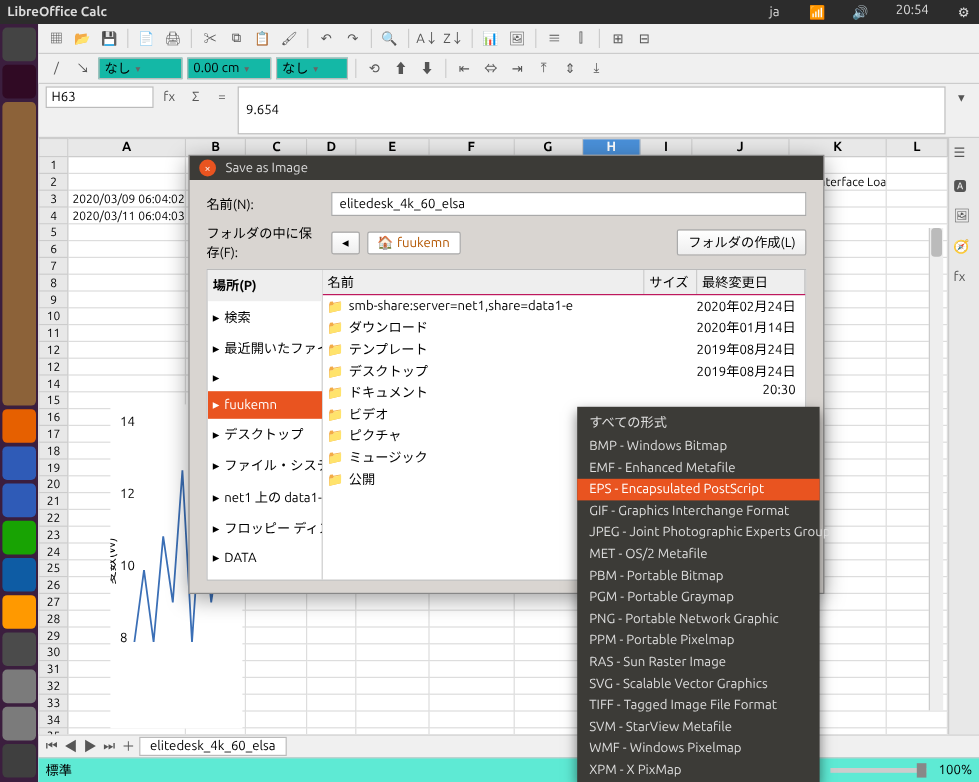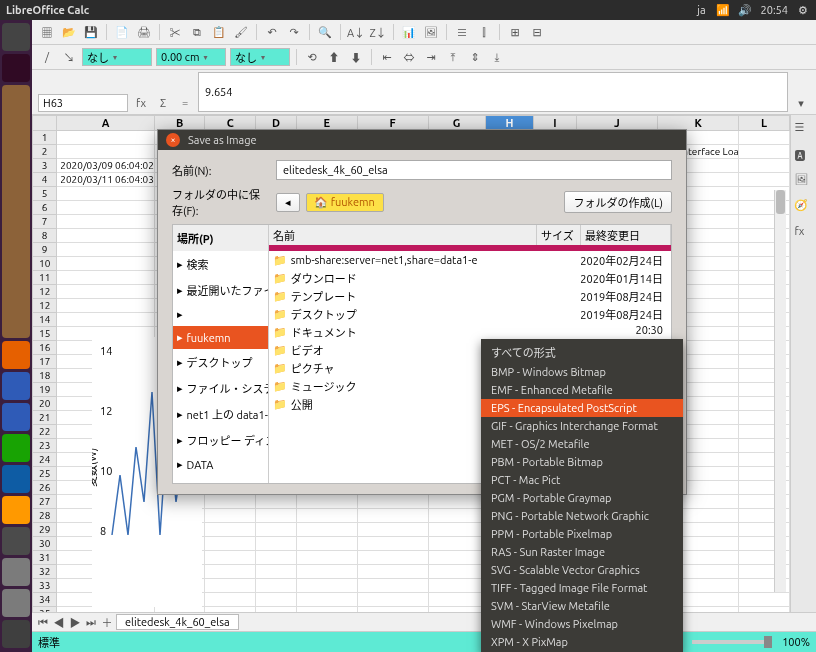--- a/index.html
+++ b/index.html
@@ -1,21 +1,21 @@
 <!DOCTYPE html>
 <html><head>
 <meta charset="utf-8">
 <style>
 * { margin: 0; padding: 0; box-sizing: border-box; font-family: "Ubuntu", "Noto Sans CJK JP", sans-serif; font-size: 11px; }
 body { background: #f0f0f0; width: 816px; height: 652px; overflow: hidden; position: relative; }
 
 
 .sysbar { background: #2c2c2c; color: #dcdcdc; height: 20px; display: flex; align-items: center; padding: 0 6px; }
 .sysbar .title { font-weight: bold; }
-.sysbar .right { margin-left: auto; display: flex; gap: 8px; align-items: center; }
+.sysbar .right { margin-left: auto; display: flex; gap: 22px; align-items: flex-start; }
 .sysbar .icon { width: 14px; height: 14px; display: inline-flex; align-items: center; justify-content: center; }
 
 
 .launcher { position: absolute; left: 0; top: 20px; bottom: 0; width: 32px; background: #3b1e3e; display: flex; flex-direction: column; gap: 3px; padding-top: 3px; }
 .launcher .app { width: 28px; height: 28px; margin: 0 2px; border-radius: 4px; background: #555; }
 .launcher .dash { background: #444; }
 .launcher .ff { background: #e66000; }
 .launcher .chrome { background: #2f5bb7; }
 .launcher .files { background: #8c6239; }
 .launcher .calc { background: #18a303; }
@@ -24,25 +24,25 @@
 .launcher .sys { background: #7b7b7b; }
 .launcher .trash { background: #3f3f3f; margin-top: auto; margin-bottom: 4px; }
 
 
 .app-area { position: absolute; left: 32px; right: 0; top: 20px; bottom: 0; background: #f0f0f0; display: flex; flex-direction: column; }
 
 
 .toolbar { display: flex; gap: 4px; padding: 3px 6px; border-bottom: 1px solid #ccc; align-items: center; background: #f0f0f0; }
 .tbtn { width: 18px; height: 18px; border: 1px solid transparent; border-radius: 2px; display: flex; align-items: center; justify-content: center; color: #555; }
 .sep { width: 1px; height: 16px; background: #ccc; margin: 0 2px; }
-.combo { border: 1px solid #bbb; background: #5eead4; padding: 1px 4px; height: 18px; display: flex; align-items: center; gap: 4px; }
+.combo { border: 1px solid #bbb; background: #14b8a6; padding: 1px 4px; height: 18px; display: flex; align-items: center; gap: 4px; }
 .combo::after { content: "▾"; font-size: 8px; color: #666; }
 
 
-.fbar { display: flex; align-items: flex-end; padding: 2px 6px; gap: 4px; border-bottom: 1px solid #ccc; }
+.fbar { display: flex; align-items: flex-start; padding: 2px 6px; gap: 4px; border-bottom: 1px solid #ccc; }
 .cellref { border: 1px solid #bbb; background: #fff; width: 90px; padding: 1px 4px; height: 18px; }
 .formula-input { flex: 1; border: 1px solid #bbb; background: #fff; height: 18px; padding: 19px 6px; }
 
 
 .sheet-wrap { flex: 1; display: flex; overflow: hidden; position: relative; }
 .sheet { flex: 1; overflow: hidden; position: relative; background: #fff; }
 .colh { border: 1px solid #ccc; text-align: center; padding: 1px 0; background: #e8e8e8; }
 .colh.active { background: #4a90d9; color: #fff; }
 .rownum { width: 24px; border: 1px solid #ccc; background: #e8e8e8; text-align: center; font-size: 10px; }
 .cell { border: 1px solid #ddd; padding: 0 3px; height: 14px; overflow: hidden; white-space: nowrap; font-size: 10px; }
@@ -59,27 +59,27 @@
 
 
 .dialog-backdrop { position: absolute; left: 157px; top: 129px; width: 530px; background: #d9d5d1; border: 1px solid #888; box-shadow: 0 4px 18px rgba(0,0,0,.4); z-index: 10; }
 .dialog-title { background: #3c3b37; color: #dcdcdc; display: flex; align-items: center; padding: 3px 8px; gap: 8px; }
 .dialog-close { background: #e95420; color: #fff; border-radius: 50%; width: 14px; height: 14px; display: flex; align-items: center; justify-content: center; font-size: 9px; }
 .dialog-body { padding: 10px 14px; }
 .drow { display: flex; align-items: center; gap: 6px; margin-bottom: 6px; justify-content: flex-end; }
 .drow label { width: 98px; text-align: left; }
 .dinput { flex: 1; border: 1px solid #aaa; background: #fff; padding: 3px 6px; }
 .dbtn { border: 1px solid #aaa; background: linear-gradient(#fff,#eee); padding: 2px 8px; border-radius: 2px; }
-.breadcrumb { border: 1px solid #aaa; background: #fde047; padding: 2px 8px; border-radius: 2px; color: #b35600; }
+.breadcrumb { border: 1px solid #aaa; background: #ffffff; padding: 2px 8px; border-radius: 2px; color: #b35600; }
 .filebox { display: flex; border: 1px solid #bbb; background: #fff; height: 260px; }
 .places { width: 96px; border-right: 1px solid #ccc; overflow-y: auto; }
 .places div { padding: 5px 4px; display: flex; align-items: center; gap: 4px; white-space: nowrap; overflow: hidden; }
 .places div.sel { background: #e95420; color: #fff; }
 .files { flex: 1; display: flex; flex-direction: column; }
-.fhdr { display: flex; background: #eee; border-bottom: 6px solid #be185d; }
+.fhdr { display: flex; background: #eee; border-bottom: 1px solid #be185d; }
 .fhdr span { border-right: 1px solid #ccc; padding: 2px 4px; }
 .fh-name { flex: 1; }
 .fh-size { width: 44px; }
 .fh-date { width: 90px; }
 .flist { flex: 1; overflow-y: auto; }
 .frow { display: flex; padding: 1px 4px; }
 .frow .fn { flex: 1; display: flex; gap: 4px; align-items: center; }
 .frow .fs { width: 44px; text-align: right; padding-right: 4px; }
 .frow .fd { width: 90px; text-align: right; padding-right: 4px; }
 .fldr-icon { color: #d08b2c; }
@@ -966,23 +966,23 @@
     </div>
   </div>
 </div>
 
 <div class="dropdown" id="fmt">
     <div class="">すべての形式</div>
     <div class="">BMP - Windows Bitmap</div>
     <div class="">EMF - Enhanced Metafile</div>
     <div class="hi">EPS - Encapsulated PostScript</div>
     <div class="">GIF - Graphics Interchange Format</div>
+    <div class="">JPEG - Joint Photographic Experts Group</div>
     <div class="">MET - OS/2 Metafile</div>
     <div class="">PBM - Portable Bitmap</div>
-    <div class="">PCT - Mac Pict</div>
     <div class="">PGM - Portable Graymap</div>
     <div class="">PNG - Portable Network Graphic</div>
     <div class="">PPM - Portable Pixelmap</div>
     <div class="">RAS - Sun Raster Image</div>
     <div class="">SVG - Scalable Vector Graphics</div>
     <div class="">TIFF - Tagged Image File Format</div>
     <div class="">SVM - StarView Metafile</div>
     <div class="">WMF - Windows Pixelmap</div>
     <div class="">XPM - X PixMap</div>
   </div>

